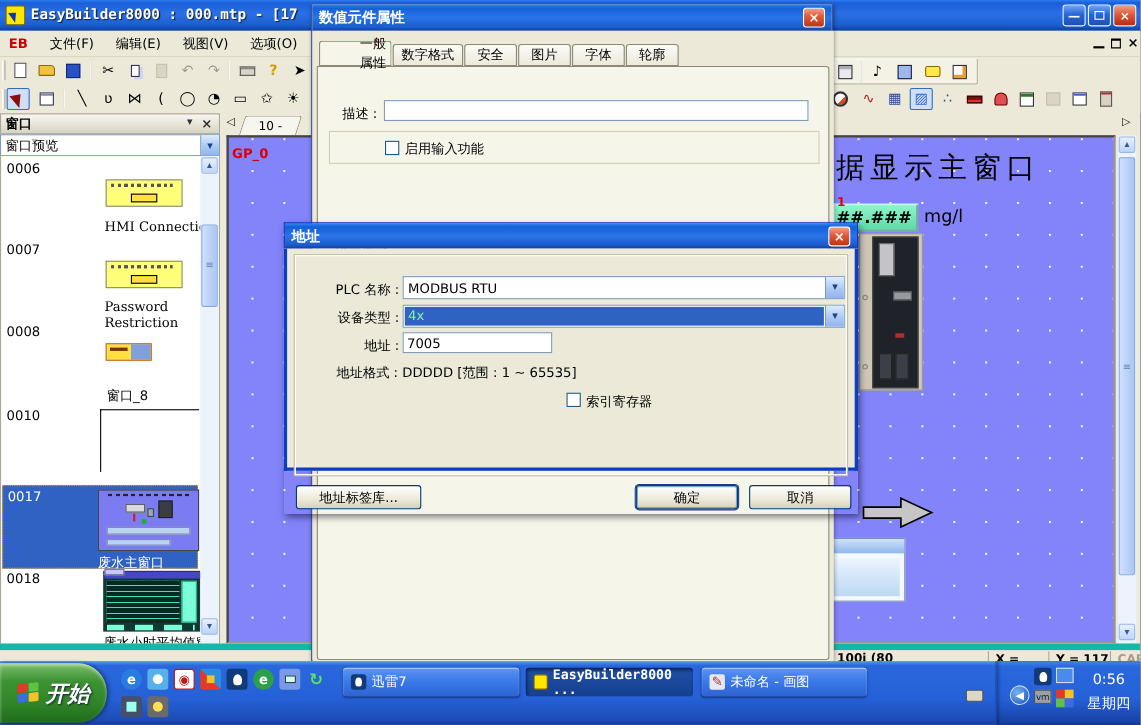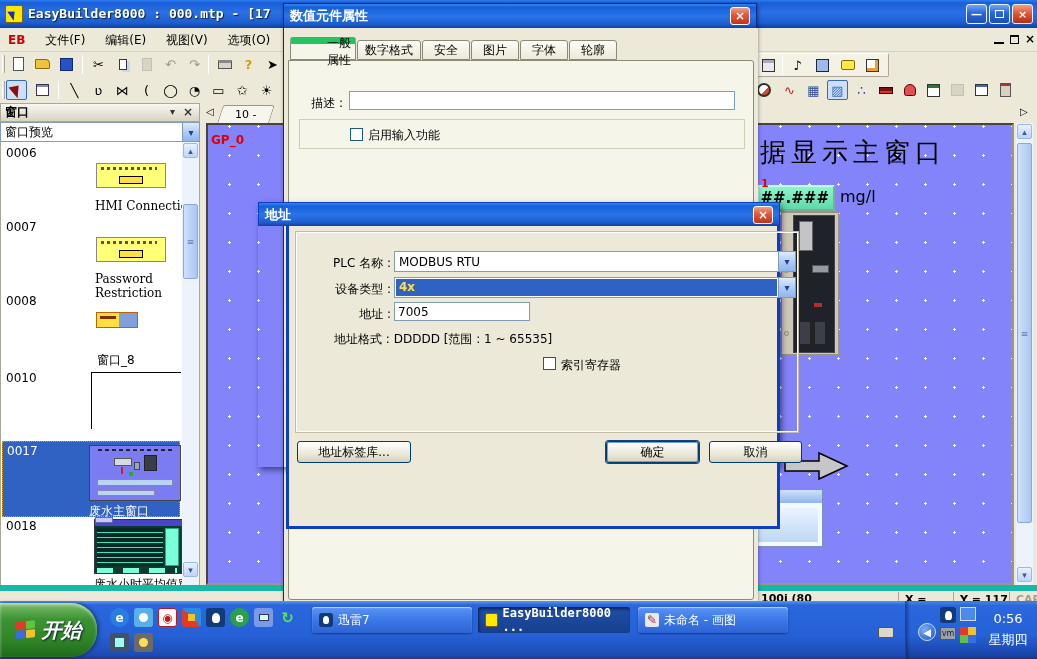--- a/index.html
+++ b/index.html
@@ -40,21 +40,21 @@
   .doc-tab{position:absolute;left:18px;top:2px;width:52px;height:18px;background:#f6f5ee;border:1px solid #9a9784;border-bottom:none;transform:skewX(-18deg);border-radius:3px 3px 0 0;}
   
   .dlg{border:1px solid #0a2a8a;box-shadow:1px 2px 4px rgba(0,0,20,.45);background:#ece9d8;}
   .dlg-frame{border:3px solid #0c3ec4;border-top:none;}
   .dlg-title{height:24px;background:linear-gradient(180deg,#3087f2 0%,#1660d8 14%,#2a74e8 50%,#1c5ccc 86%,#123f9e 100%);
     display:flex;align-items:center;padding:0 6px;color:#fff;font-weight:bold;font-size:13px;}
   .xclose{margin-left:auto;width:20px;height:18px;border:1px solid #fff;border-radius:3px;color:#fff;font-weight:bold;font-size:12px;
     background:linear-gradient(180deg,#f0a088,#e25c3c 40%,#c23313);display:flex;align-items:center;justify-content:center;}
   .tab{position:absolute;top:0;height:20px;background:linear-gradient(180deg,#fcfcf9,#ece9d8);border:1px solid #8c8a77;border-radius:3px 3px 0 0;
     display:flex;align-items:center;justify-content:center;font-size:12px;}
-  .tab.active{height:23px;top:-3px;background:#f6f5ea;border-top:7px solid #22c55e;z-index:2;padding-left:36px;}
+  .tab.active{height:23px;top:-3px;background:#f6f5ea;border-top:1px solid #22c55e;z-index:2;padding-left:36px;}
   .field{background:#fff;border:1px solid #7f9db9;font-size:12px;padding:1px 3px;font-family:"DejaVu Sans",sans-serif;}
   .xpbtn{background:linear-gradient(180deg,#fff,#ece9d8 60%,#d8d0bf);border:1px solid #003c74;border-radius:3px;
     display:flex;align-items:center;justify-content:center;font-size:12px;}
   .xpbtn.def{box-shadow:inset 0 0 0 1px #6fa5e0, 0 0 0 1px #1a3f7a;}
   .cbox{width:13px;height:13px;background:#fff;border:1px solid #1d5987;display:inline-block;}
   .gbox{border:1px solid #d0cdb4;border-radius:0;background:transparent;}
   
   .statusbar{left:0;top:585px;width:1037px;height:17px;background:#ece9d8;border-top:6px solid #14b8a6;font-size:11px;font-weight:bold;}
   .spanel{position:absolute;top:1px;height:15px;line-height:15px;border-left:1px solid #aca899;padding-left:6px;}
   .taskbar{left:0;top:601px;width:1037px;height:58px;
@@ -361,32 +361,32 @@
         <div class="abs" style="left:16px;top:158px;height:9px;overflow:hidden;color:#6a7a90;">读取地址</div>
       </div>
     </div>
   </div>
 
   <div class="abs" style="left:258px;top:202px;width:522px;height:265px;z-index:20;box-shadow:2px 3px 6px rgba(0,0,20,.5);">
     <div class="dlg-title" style="border:1px solid #0c3ec4;border-bottom:none;">
       <span>地址</span>
       <span class="xclose">×</span>
     </div>
-    <div class="dlg-frame" style="height:303px;background:#ece9d8;position:relative;margin-left:28px;">
+    <div class="dlg-frame" style="height:202px;background:#ece9d8;position:relative;">
       <div class="abs" style="left:7px;top:6px;width:502px;height:200px;border:1px solid #fff;box-shadow:0 0 0 1px #c0bcA8;">
 
         <span class="abs" style="left:12px;top:22px;width:82px;text-align:right;">PLC 名称 :</span>
         <div class="abs combo" style="left:97px;top:18px;width:402px;height:21px;">
           <span style="padding-left:4px;">MODBUS RTU</span>
           <span class="cbtn">▾</span>
         </div>
 
         <span class="abs" style="left:12px;top:48px;width:82px;text-align:right;">设备类型 :</span>
         <div class="abs combo" style="left:97px;top:44px;width:402px;height:21px;">
-          <span style="flex:1;background:#2f62c2;color:#fde047;margin:1px;padding-left:3px;line-height:17px;font-weight:bold;">4x</span>
+          <span style="flex:1;background:#2f62c2;color:#86efac;margin:1px;padding-left:3px;line-height:17px;">4x</span>
           <span class="cbtn">▾</span>
         </div>
 
         <span class="abs" style="left:12px;top:73px;width:82px;text-align:right;">地址 :</span>
         <input class="abs field" style="left: 97px; top: 69px; width: 136px; height: 19px;" value="7005">
 
         <span class="abs" style="left:37px;top:98px;">地址格式 : DDDDD [范围 : 1 ~ 65535]</span>
 
         <span class="cbox abs" style="left:246px;top:124px;"></span>
         <span class="abs" style="left:264px;top:124px;">索引寄存器</span>

